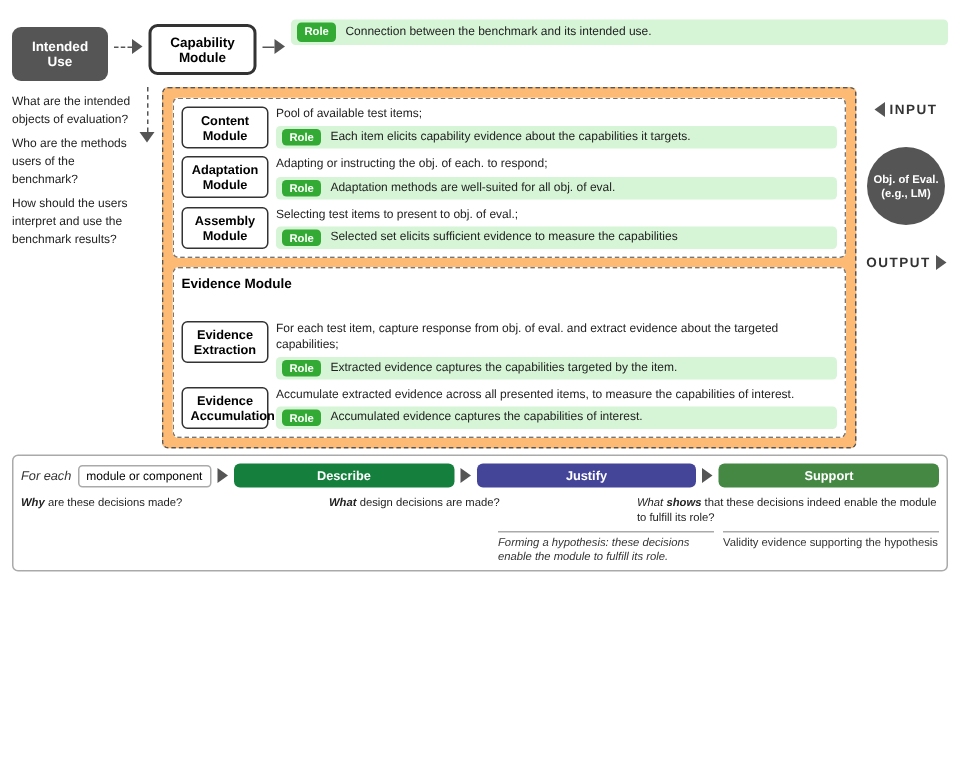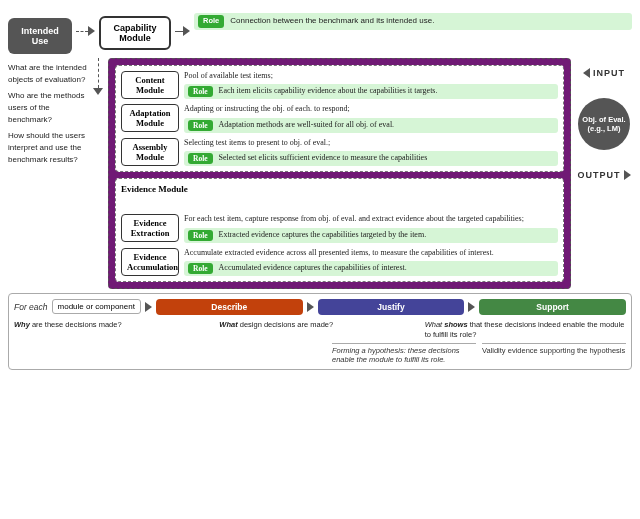--- a/index.html
+++ b/index.html
@@ -81,22 +81,21 @@
     .left-questions p {
       margin-bottom: 4px;
     }
 
     
     .modules-outer {
       border: 1.5px dashed #555;
       border-radius: 4px;
       padding: 6px;
       flex: 1;
-      background: #701a75;
-      font-family: Liberation Serif, serif;
+      background: #fdba74;
     }
 
     
     .input-modules-box {
       border: 1.5px dashed #777;
       border-radius: 4px;
       padding: 5px;
       margin-bottom: 6px;
       background: #fff;
     }
@@ -202,21 +201,21 @@
     }
 
     .for-each-label {
       font-size: 8.5px;
       font-style: italic;
       color: #333;
       white-space: nowrap;
     }
 
     .pill-describe {
-      background: #c2410c;
+      background: #15803d;
       color: #fff;
       border-radius: 4px;
       padding: 3px 10px;
       font-size: 8.5px;
       font-weight: bold;
       flex: 1;
       text-align: center;
     }
 
     .pill-justify {

